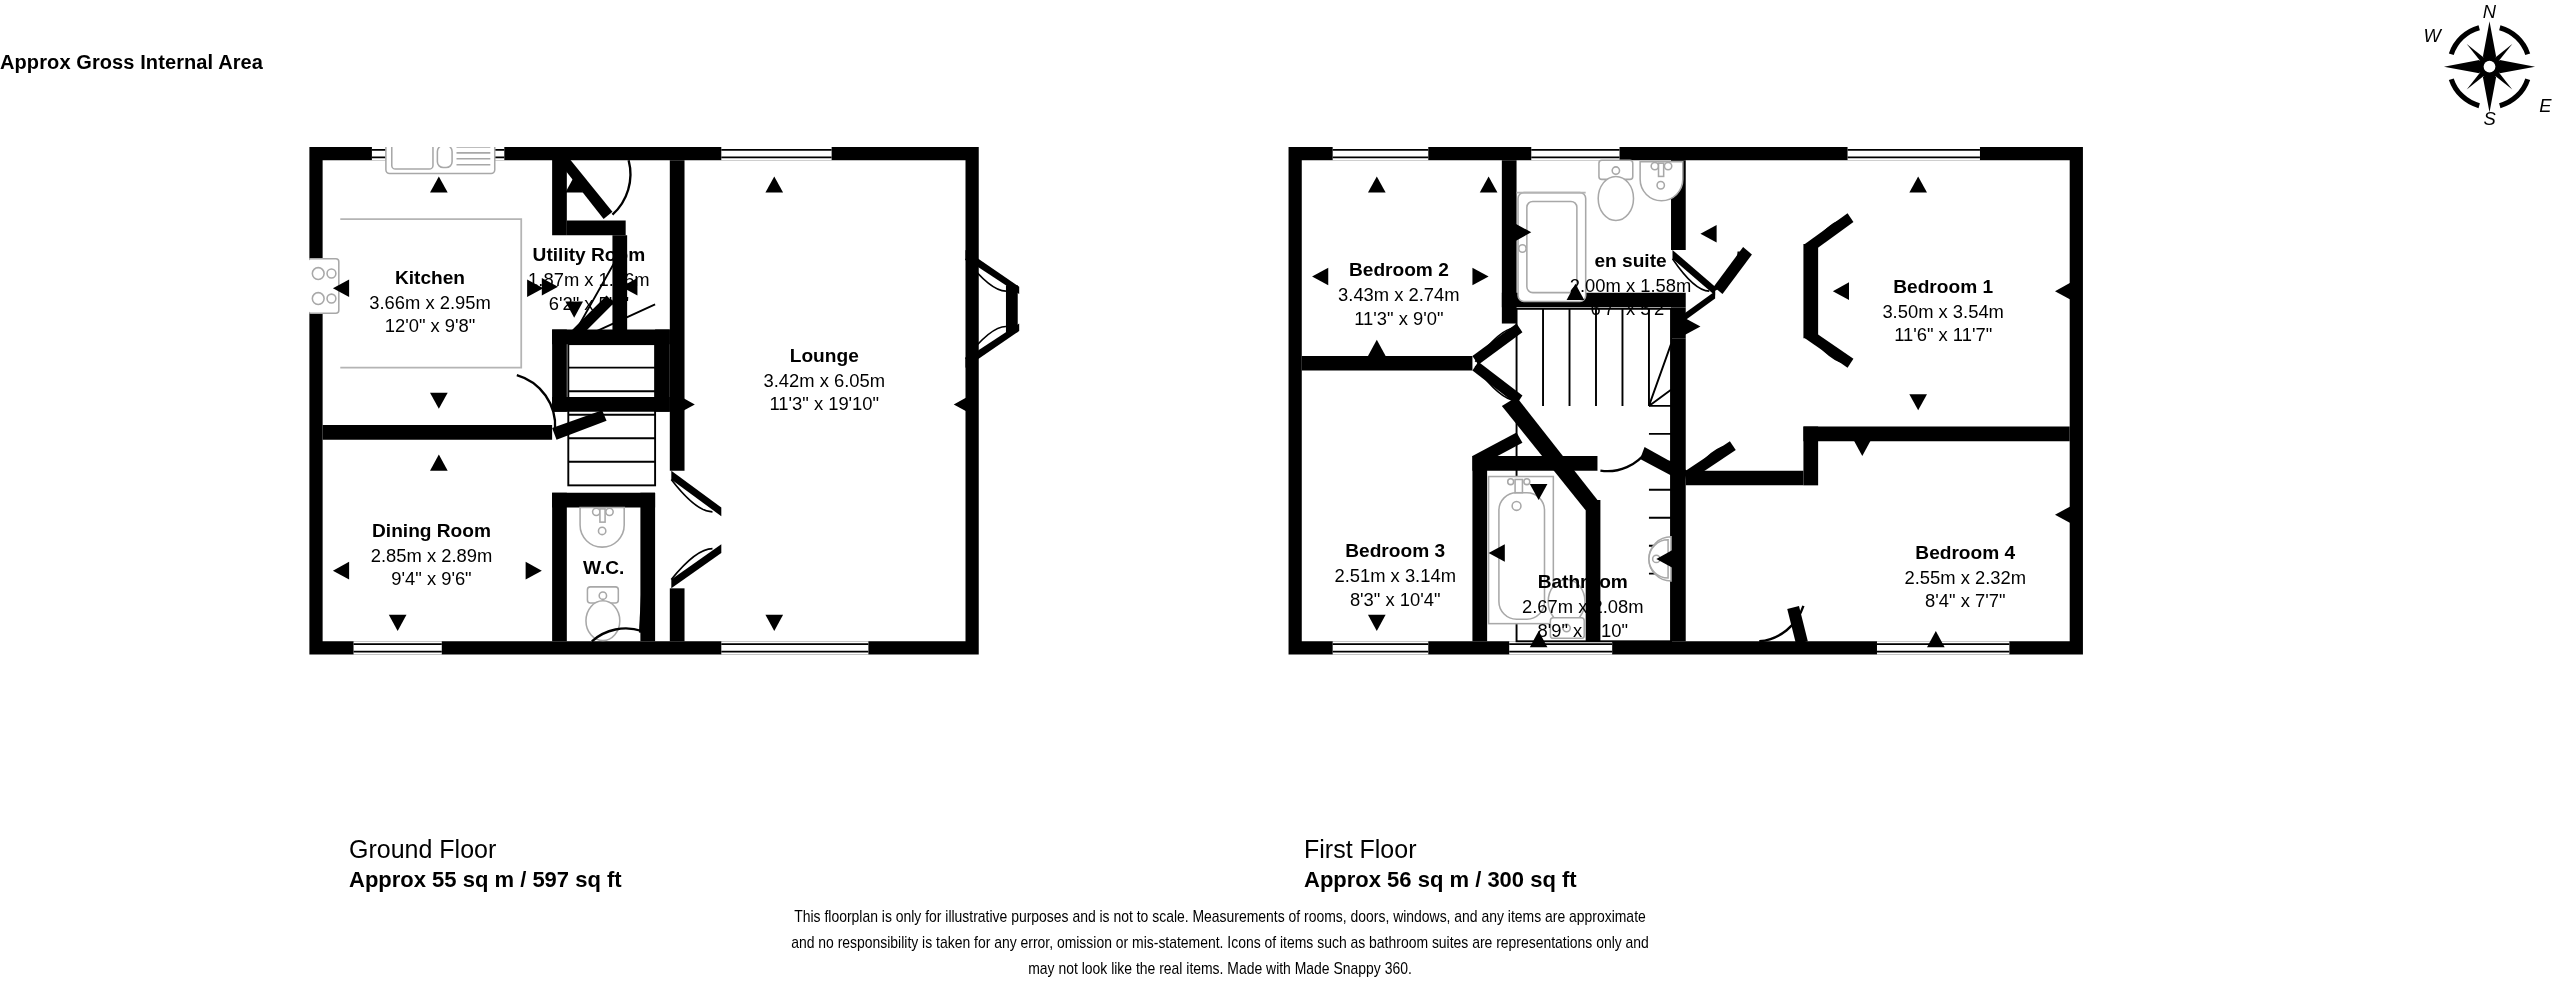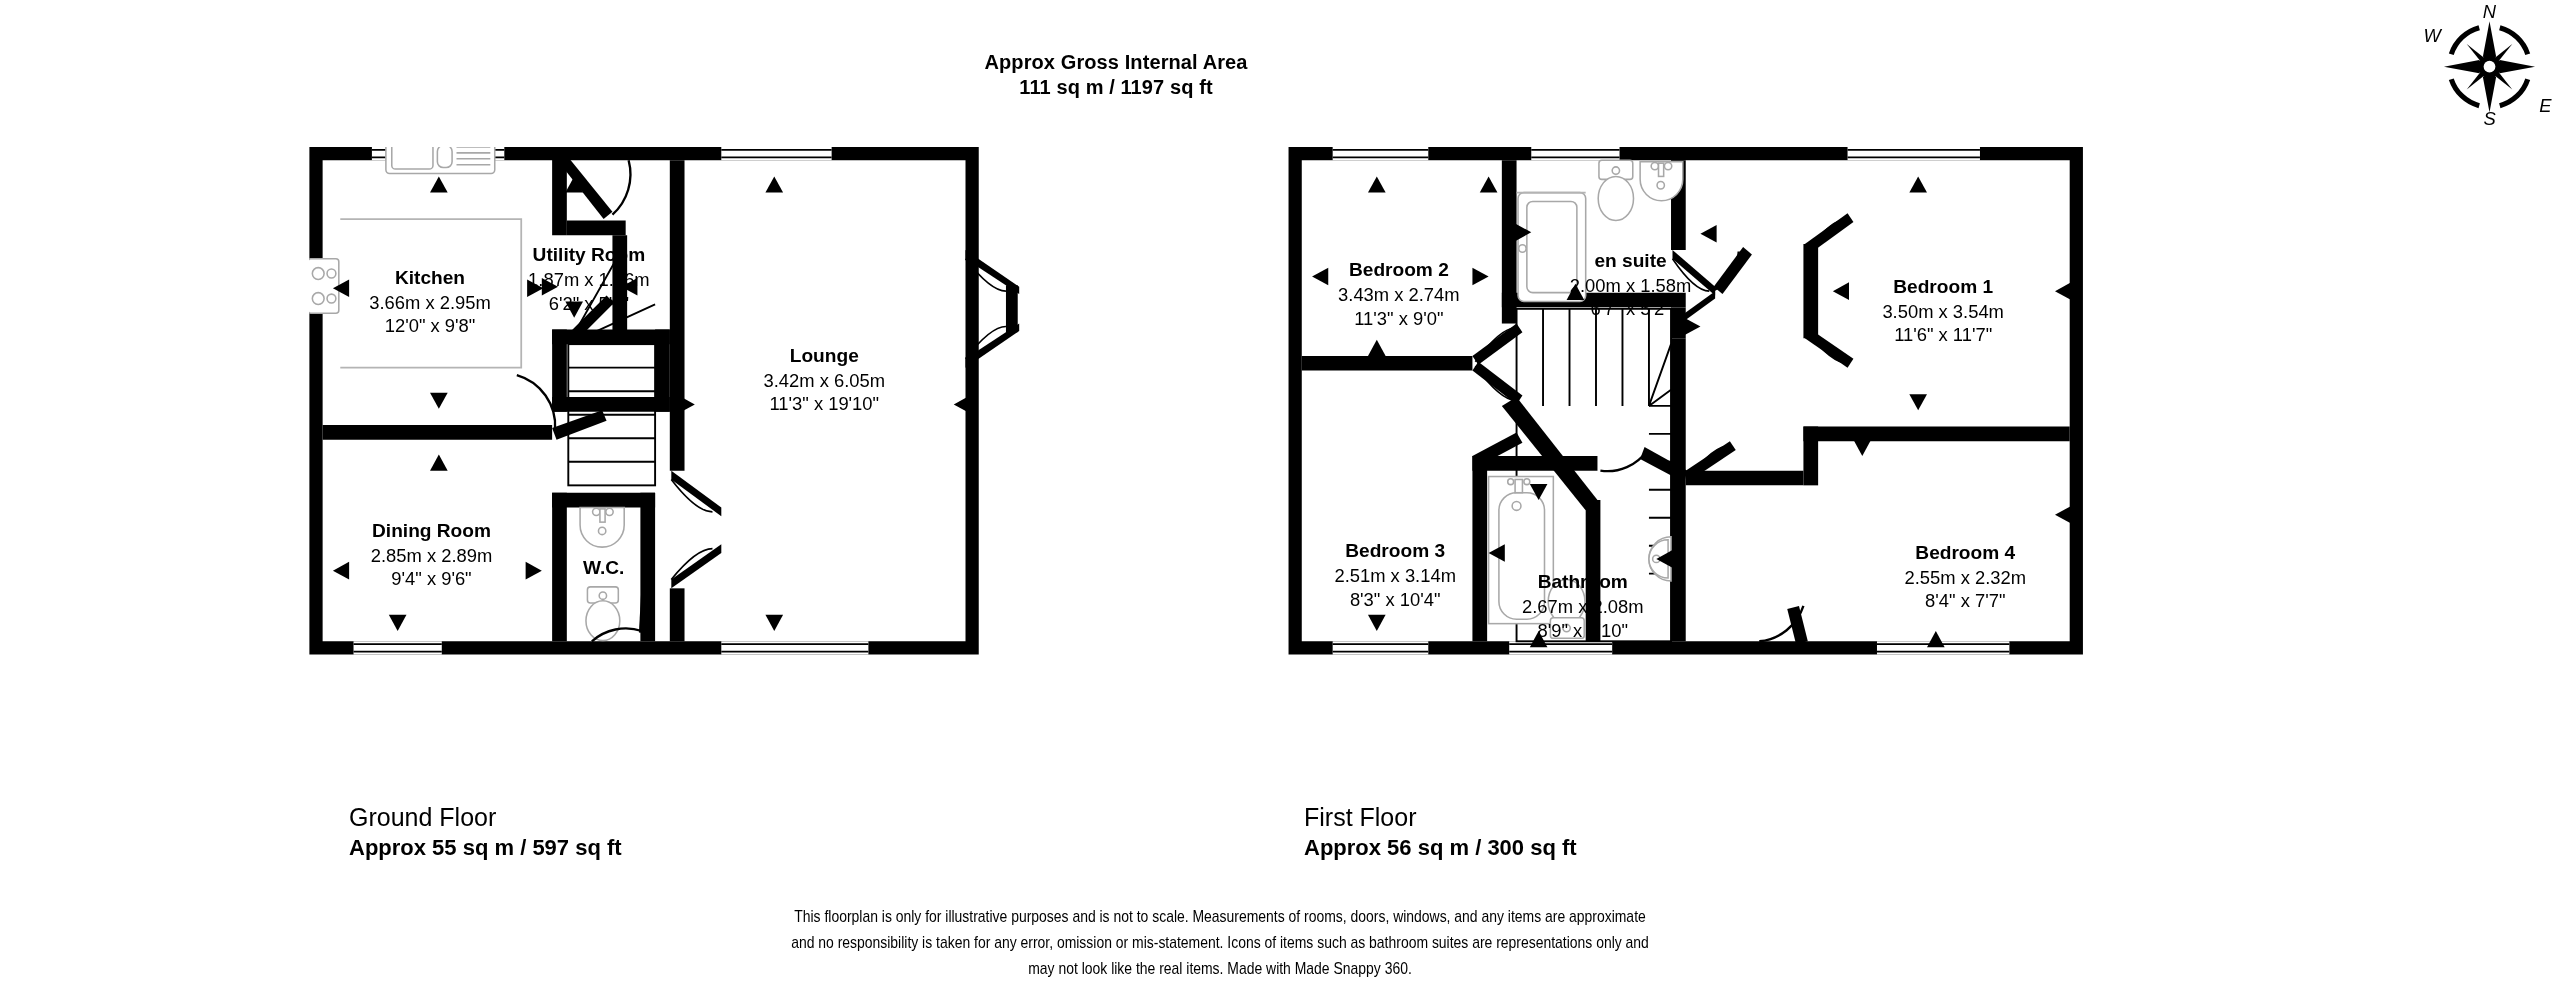--- a/index.html
+++ b/index.html
@@ -20,23 +20,22 @@
     width: 2576px;
     height: 1000px;
   }
 
   
   .header-block {
     position: absolute;
     left: 0;
     top: 50px;
     width: 2216px;
-    text-align: center;
+    text-align: left;
     pointer-events: none;
-    padding-left: 8px;
   }
   .header-line {
     font-size: 20px;
     font-weight: bold;
     line-height: 25px;
     letter-spacing: 0.1px;
   }
 
   
   .compass {
@@ -64,20 +63,21 @@
   .rm-dim {
     font-family: "Liberation Sans", sans-serif;
     font-size: 25px;
     font-weight: normal;
     text-anchor: middle;
   }
 
   
   .floor-title-block {
     position: absolute;
+    margin-top: 32px;
   }
   #floor-title-ground { left: 349px; top: 802px; }
   #floor-title-first  { left: 1304px; top: 802px; }
   .floor-title {
     font-size: 25px;
     font-weight: normal;
     line-height: 31px;
     white-space: nowrap;
   }
   .floor-area {
@@ -116,21 +116,20 @@
   .divider { fill: none; stroke: #b4b4b4; stroke-width: 2.4; }
   .arrow { fill: #000000; }
 </style>
 </head>
 <body>
 
 <div id="root">
 
   <div class="header-block">
     <div class="header-line">Approx Gross Internal Area</div>
-    <div class="header-line">111 sq m / 1197 sq ft</div>
   </div>
 
   <svg class="compass" viewBox="0 0 200 170">
     <g transform="translate(100,88)">
 
       <path class="thin" style="stroke-width:7" d="M -52,-17 A 55,55 0 0 1 -14,-53"></path>
       <path class="thin" style="stroke-width:7" d="M 14,-53 A 55,55 0 0 1 52,-17"></path>
       <path class="thin" style="stroke-width:7" d="M 52,17 A 55,55 0 0 1 14,53"></path>
       <path class="thin" style="stroke-width:7" d="M -14,53 A 55,55 0 0 1 -52,17"></path>
 

